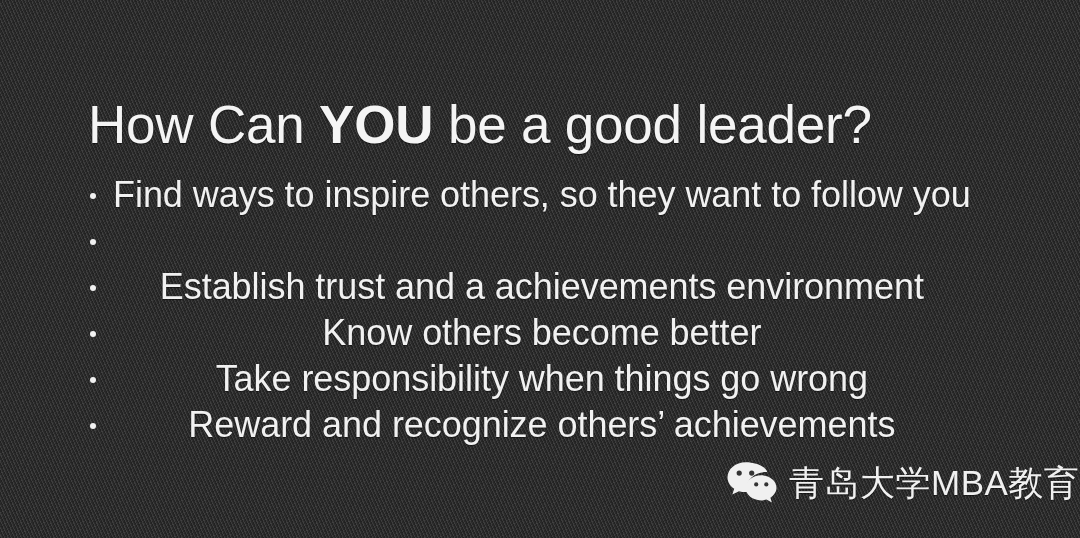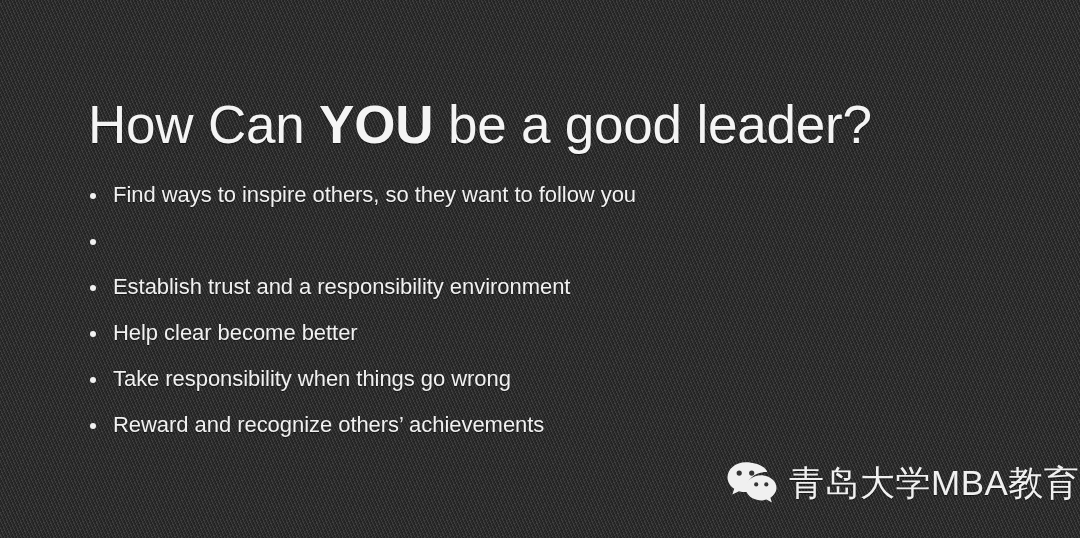--- a/index.html
+++ b/index.html
@@ -25,20 +25,21 @@
         rgba(0,0,0,0.18) 3px
       ),
       repeating-linear-gradient(
         156deg,
         rgba(255,255,255,0.018) 0px,
         rgba(255,255,255,0.018) 1px,
         rgba(0,0,0,0.05) 1px,
         rgba(0,0,0,0.05) 3px
       );
     font-family: "Liberation Sans", "DejaVu Sans", sans-serif;
+    text-align: center;
     -webkit-font-smoothing: antialiased;
   }
 
   
   #title {
     position: absolute;
     left: 88px;
     top: 60px;
     font-size: 53px;
     line-height: 1.08;
@@ -59,21 +60,21 @@
     top: 172px;
     margin: 0;
     padding: 0;
     list-style: none;
   }
   #bullets li {
     position: relative;
     height: 46px;
     line-height: 46px;
     padding-left: 25px;
-    font-size: 22px;
+    font-size: 36px;
     color: #f1f1f1;
     white-space: nowrap;
     letter-spacing: -0.05px;
     text-shadow: 0 1px 1px rgba(0,0,0,0.5);
   }
   #bullets li .dot {
     position: absolute;
     left: 2px;
     top: 21px;
     width: 6px;
@@ -115,25 +116,25 @@
   <ul id="bullets">
     <li>
       <span class="dot"></span>
       <span>Find ways to inspire others, so they want to follow you</span>
     </li>
     <li>
       <span class="dot"></span>
     </li>
     <li>
       <span class="dot"></span>
-      <span>Establish trust and a responsibility environment</span>
+      <span>Establish trust and a achievements environment</span>
     </li>
     <li>
       <span class="dot"></span>
-      <span>Help clear become better</span>
+      <span>Know others become better</span>
     </li>
     <li>
       <span class="dot"></span>
       <span>Take responsibility when things go wrong</span>
     </li>
     <li>
       <span class="dot"></span>
       <span>Reward and recognize others’ achievements</span>
     </li>
   </ul>

